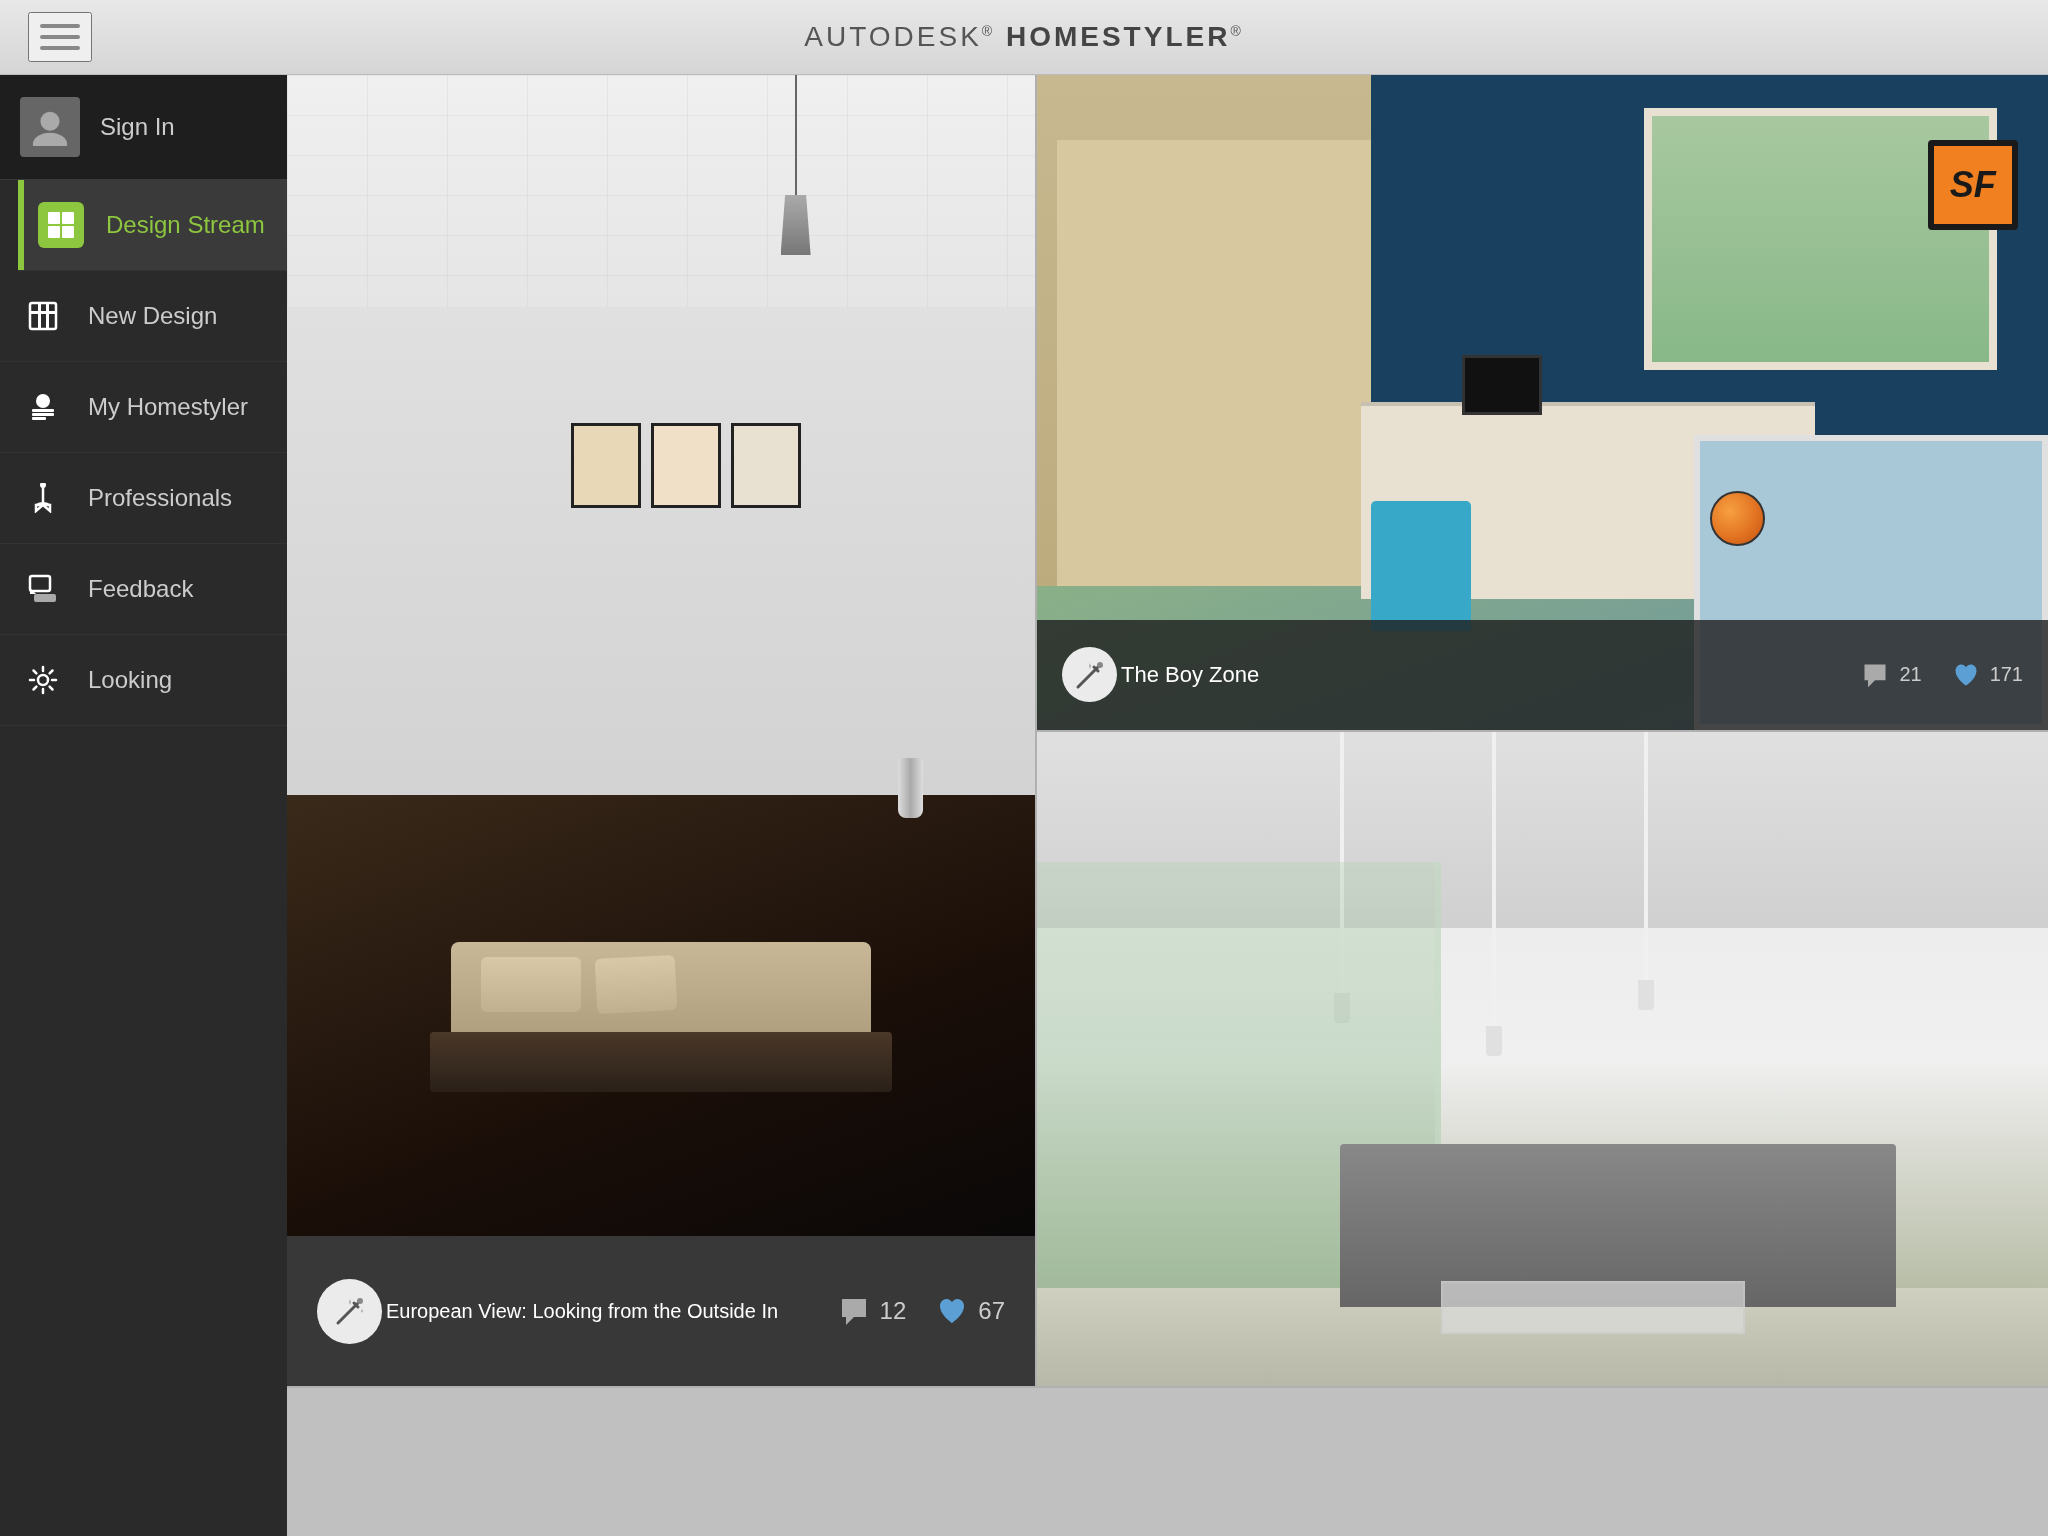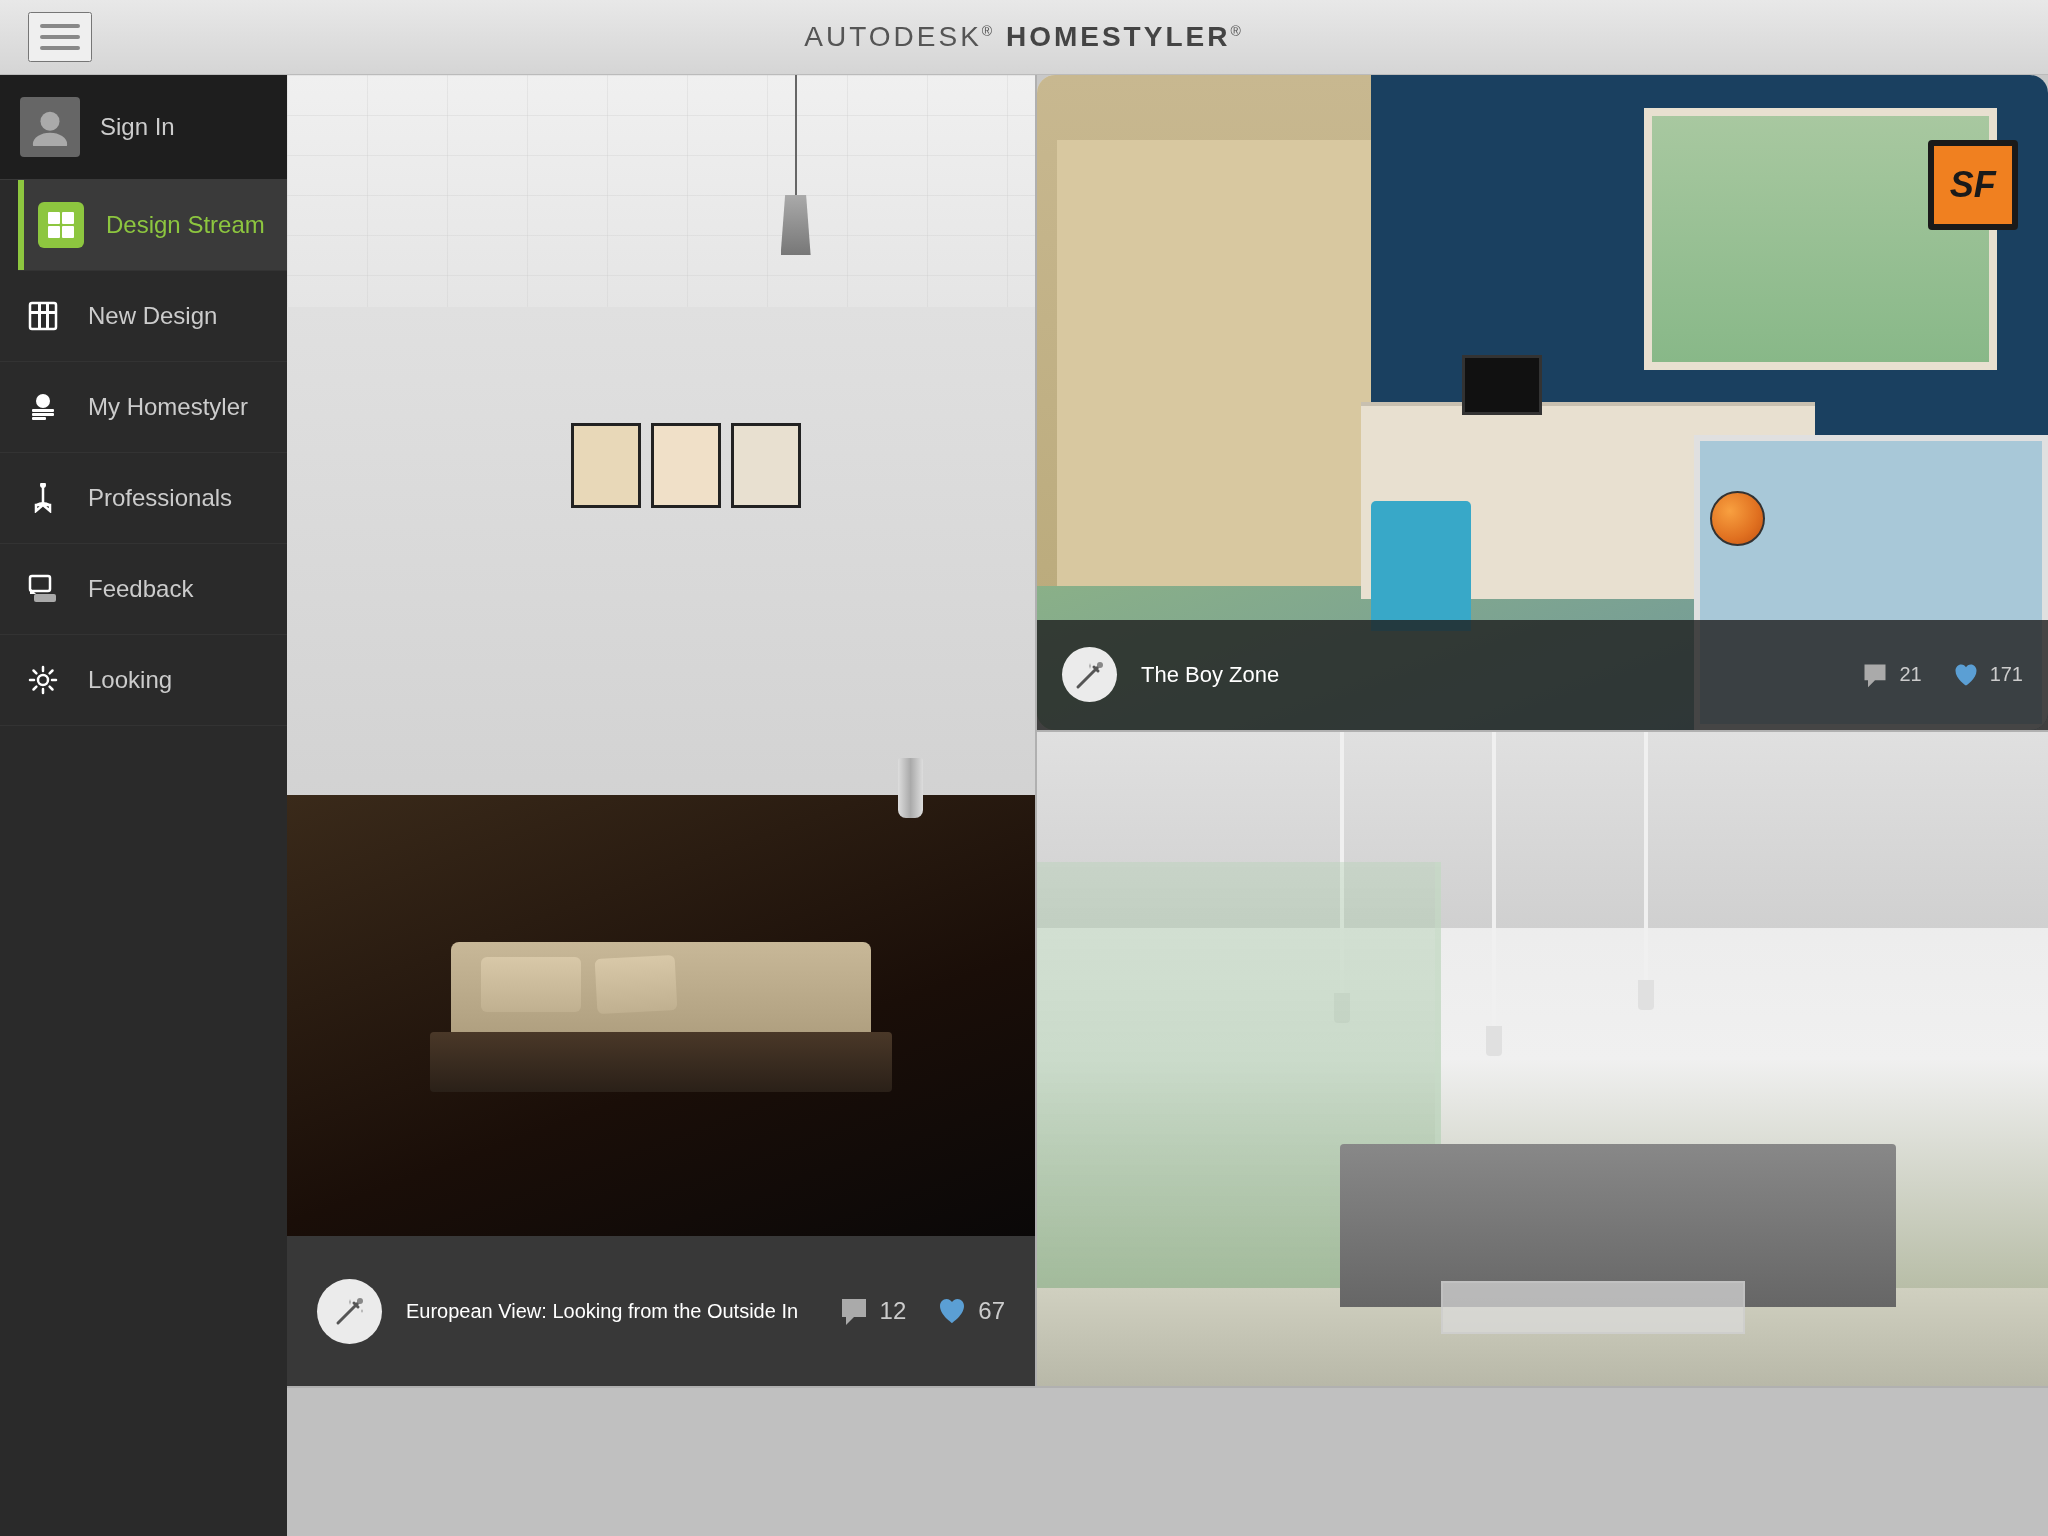--- a/index.html
+++ b/index.html
@@ -294,21 +294,21 @@
       height: 150px;
       background: rgba(30,30,30,0.85);
       display: flex;
       align-items: center;
       justify-content: space-between;
       padding: 0 30px;
     }
     .design-meta-left {
       display: flex;
       align-items: center;
-      gap: 24px;
+      gap: 4px;
     }
     .magic-btn {
       width: 65px;
       height: 65px;
       background: rgba(255,255,255,0.9);
       border-radius: 50%;
       display: flex;
       align-items: center;
       justify-content: center;
       flex-shrink: 0;
@@ -351,21 +351,20 @@
       position: relative;
       overflow: hidden;
       border-bottom: 2px solid #b0b0b0;
     }
     .boy-zone-scene {
       width: 100%;
       height: 100%;
       background: linear-gradient(180deg, #e8e4dc 0%, #1a4060 40%, #f0f0f0 100%);
       position: relative;
       overflow: hidden;
-      border-radius: 18px;
     }
     .bz-wall-left {
       position: absolute;
       left: 0; top: 0; bottom: 0;
       width: 35%;
       background: linear-gradient(180deg, #c8b890 0%, #b8a878 100%);
     }
     .bz-shelf {
       position: absolute;
       left: 2%; top: 10%;

